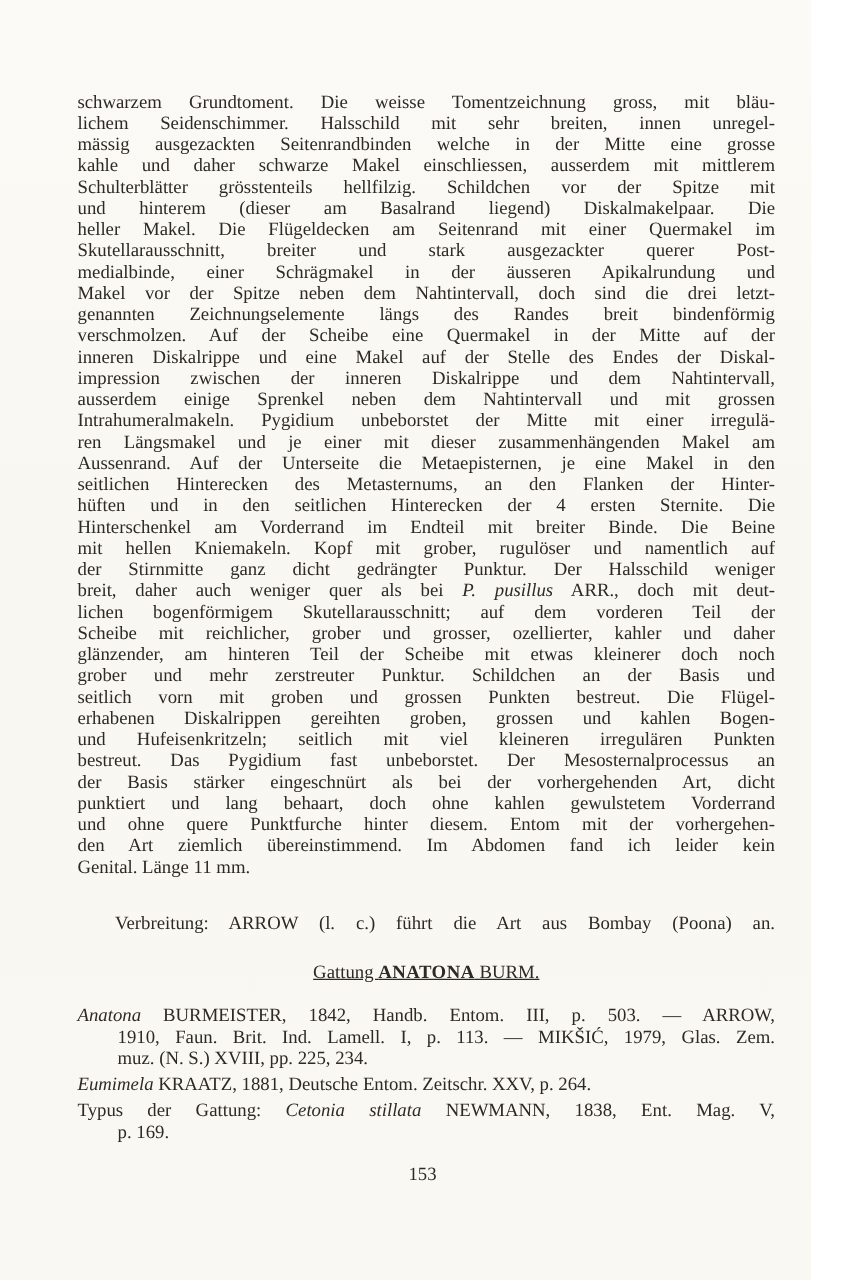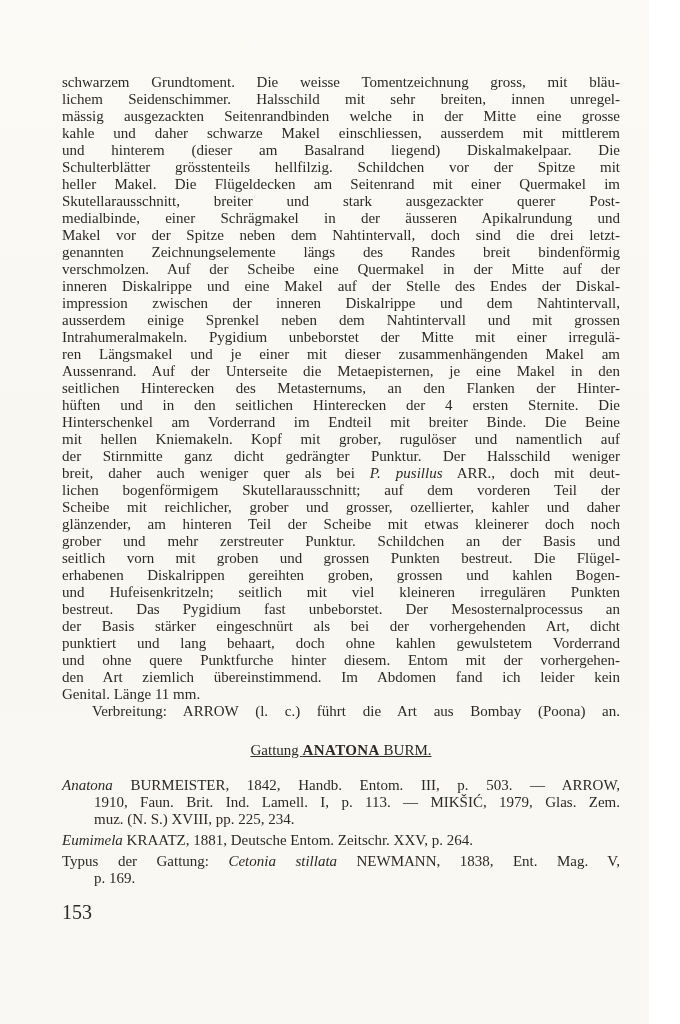--- a/index.html
+++ b/index.html
@@ -22,52 +22,52 @@
     font-size: 15px;
     line-height: 17px;
     text-align: justify;
     text-align-last: justify;
     white-space: normal;
   }
   .line.end { text-align-last: left; }
   .it { font-style: italic; }
   .bd { font-weight: bold; }
 
-  .dist { margin-top: 0; }
+  .dist { margin-top: 28px; }
   .dist .line { text-indent: 30px; }
 
   .heading { margin-top: 22px; }
   .heading .line { text-align: center; text-align-last: center; text-decoration: underline; }
   .heading .bd { letter-spacing: 0.4px; }
 
   .refs { margin-top: 18px; }
   .ref + .ref { margin-top: 4px; }
   .ref .line + .line { padding-left: 32px; }
 
   .pagenum {
     margin-top: 17px;
-    font-size: 20px;
+    font-size: 15px;
     line-height: 17px;
-    text-align: left;
+    text-align: center;
     padding-right: 6px;
   }
 </style>
 </head>
 <body>
 
 <div class="page">
   <div class="text-block">
 
     <div class="body-par">
         <div class="line"><span>schwarzem Grundtoment. Die weisse Tomentzeichnung gross, mit bläu-</span></div>
         <div class="line"><span>lichem Seidenschimmer. Halsschild mit sehr breiten, innen unregel-</span></div>
         <div class="line"><span>mässig ausgezackten Seitenrandbinden welche in der Mitte eine grosse</span></div>
         <div class="line"><span>kahle und daher schwarze Makel einschliessen, ausserdem mit mittlerem</span></div>
+        <div class="line"><span>Schulterblätter grösstenteils hellfilzig. Schildchen vor der Spitze mit</span></div>
         <div class="line"><span>und hinterem (dieser am Basalrand liegend) Diskalmakelpaar. Die</span></div>
-        <div class="line"><span>Schulterblätter grösstenteils hellfilzig. Schildchen vor der Spitze mit</span></div>
         <div class="line"><span>heller Makel. Die Flügeldecken am Seitenrand mit einer Quermakel im</span></div>
         <div class="line"><span>Skutellarausschnitt, breiter und stark ausgezackter querer Post-</span></div>
         <div class="line"><span>medialbinde, einer Schrägmakel in der äusseren Apikalrundung und</span></div>
         <div class="line"><span>Makel vor der Spitze neben dem Nahtintervall, doch sind die drei letzt-</span></div>
         <div class="line"><span>genannten Zeichnungselemente längs des Randes breit bindenförmig</span></div>
         <div class="line"><span>verschmolzen. Auf der Scheibe eine Quermakel in der Mitte auf der</span></div>
         <div class="line"><span>inneren Diskalrippe und eine Makel auf der Stelle des Endes der Diskal-</span></div>
         <div class="line"><span>impression zwischen der inneren Diskalrippe und dem Nahtintervall,</span></div>
         <div class="line"><span>ausserdem einige Sprenkel neben dem Nahtintervall und mit grossen</span></div>
         <div class="line"><span>Intrahumeralmakeln. Pygidium unbeborstet der Mitte mit einer irregulä-</span></div>

